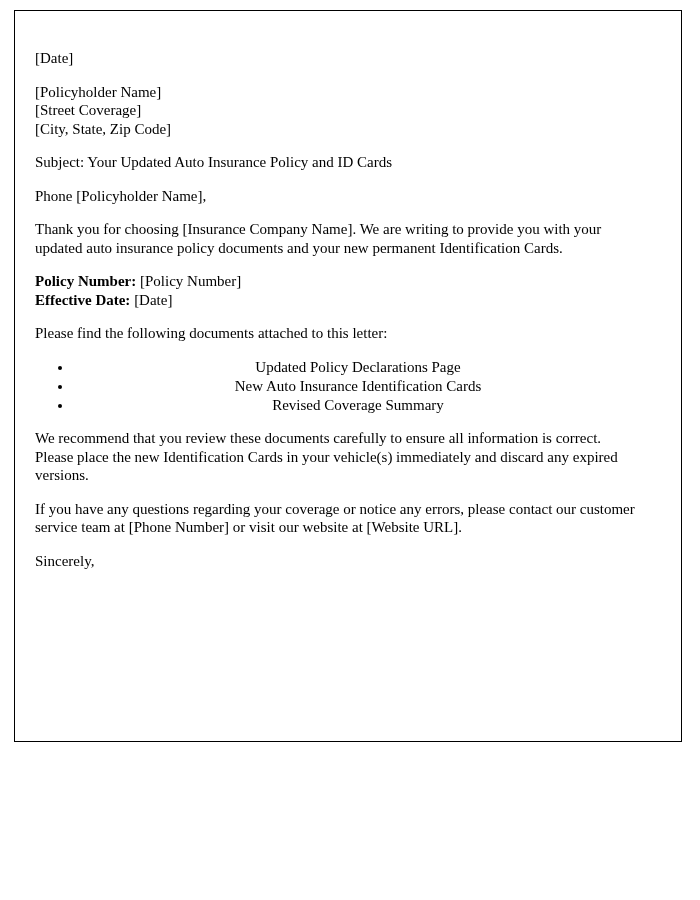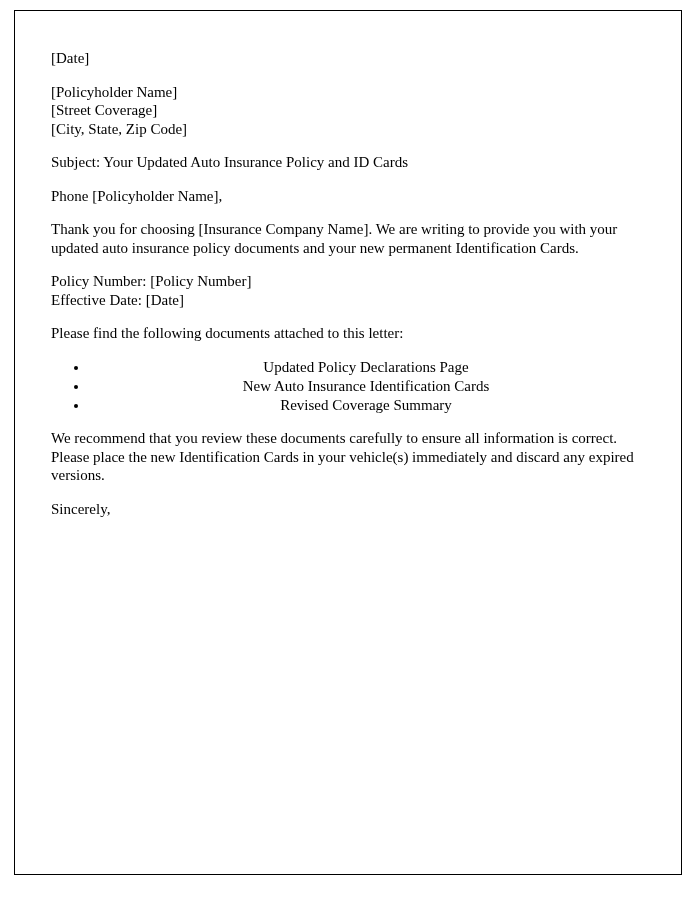--- a/index.html
+++ b/index.html
@@ -7,25 +7,25 @@
     padding: 0;
     background: #ffffff;
     width: 700px;
     height: 900px;
   }
   .page {
     position: absolute;
     left: 14px;
     top: 10px;
     width: 668px;
-    height: 865px;
+    height: 732px;
     border: 1px solid #000000;
     box-sizing: border-box;
     background: #ffffff;
-    padding: 38px 40px 30px 36px;
+    padding: 38px 40px 30px 20px;
     font-family: "Liberation Serif", "DejaVu Serif", serif;
     font-size: 15px;
     line-height: 18.5px;
     color: #000000;
     overflow: hidden;
   }
   .para {
     margin: 0 0 15px 0;
   }
   .line {
@@ -34,21 +34,21 @@
   .attachments-list {
     margin: 0 0 15px 0;
     padding-left: 38px;
   }
   .attachments-list li {
     margin: 0 0 0.5px 0;
     padding-left: 2px;
     text-align: center;
   }
   strong {
-    font-weight: normal;
+    font-weight: bold;
   }
 </style>
 </head>
 <body>
 
 <div class="page">
 
   <p class="para">[Date]</p>
 
   <div class="para">
@@ -71,18 +71,19 @@
   <p class="para">Please find the following documents attached to this letter:</p>
 
   <ul class="attachments-list">
     <li>Updated Policy Declarations Page</li>
     <li>New Auto Insurance Identification Cards</li>
     <li>Revised Coverage Summary</li>
   </ul>
 
   <p class="para">We recommend that you review these documents carefully to ensure all information is correct. Please place the new Identification Cards in your vehicle(s) immediately and discard any expired versions.</p>
 
+  <p class="para">If you have any questions regarding your coverage or notice any errors, please contact our customer service team at [Phone Number] or visit our website at [Website URL].</p>
 
 
   <p class="para">Sincerely,</p>
 
 
 </div>
 
 </body></html>

